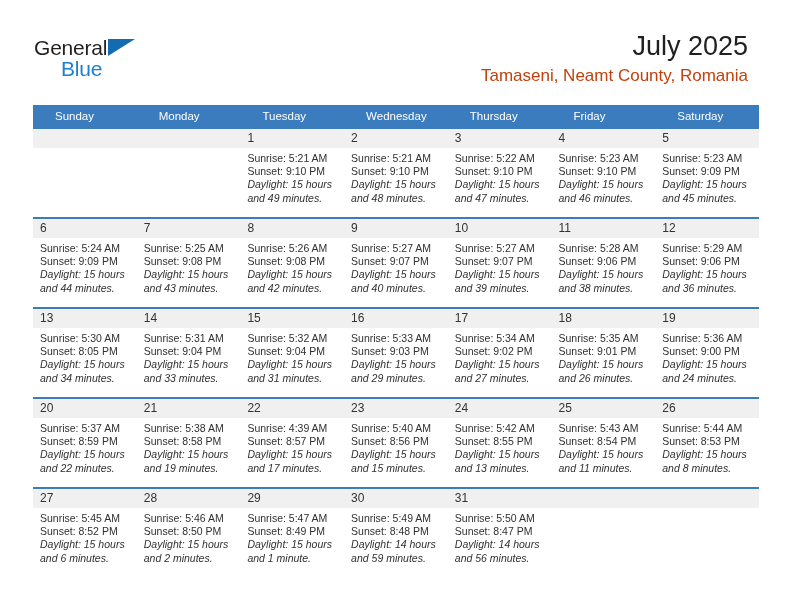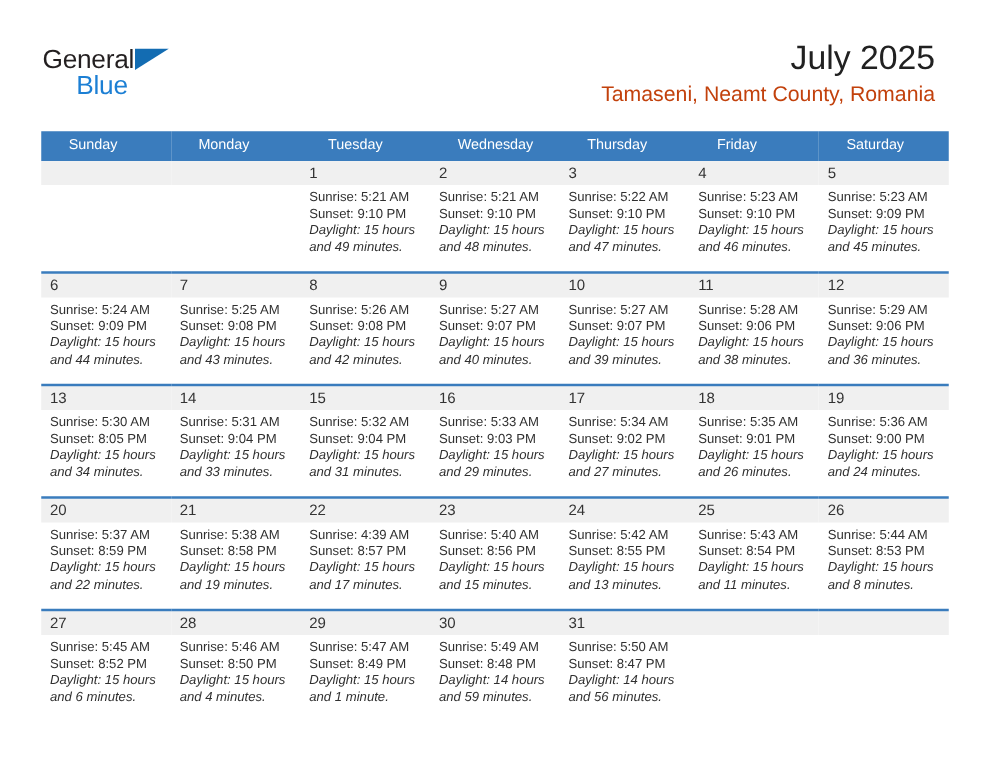--- a/index.html
+++ b/index.html
@@ -418,21 +418,21 @@
                 <div>Sunrise: 5:45 AM</div>
                 <div>Sunset: 8:52 PM</div>
                 <div class="daylight">Daylight: 15 hours and 6 minutes.</div>
               </div>
             </td>
             <td>
               <div class="daynum-band">28</div>
               <div class="cell-body">
                 <div>Sunrise: 5:46 AM</div>
                 <div>Sunset: 8:50 PM</div>
-                <div class="daylight">Daylight: 15 hours and 4 minutes.</div>
+                <div class="daylight">Daylight: 15 hours and 2 minutes.</div>
               </div>
             </td>
             <td>
               <div class="daynum-band">29</div>
               <div class="cell-body">
                 <div>Sunrise: 5:47 AM</div>
                 <div>Sunset: 8:49 PM</div>
                 <div class="daylight">Daylight: 15 hours and 1 minute.</div>
               </div>
             </td>

